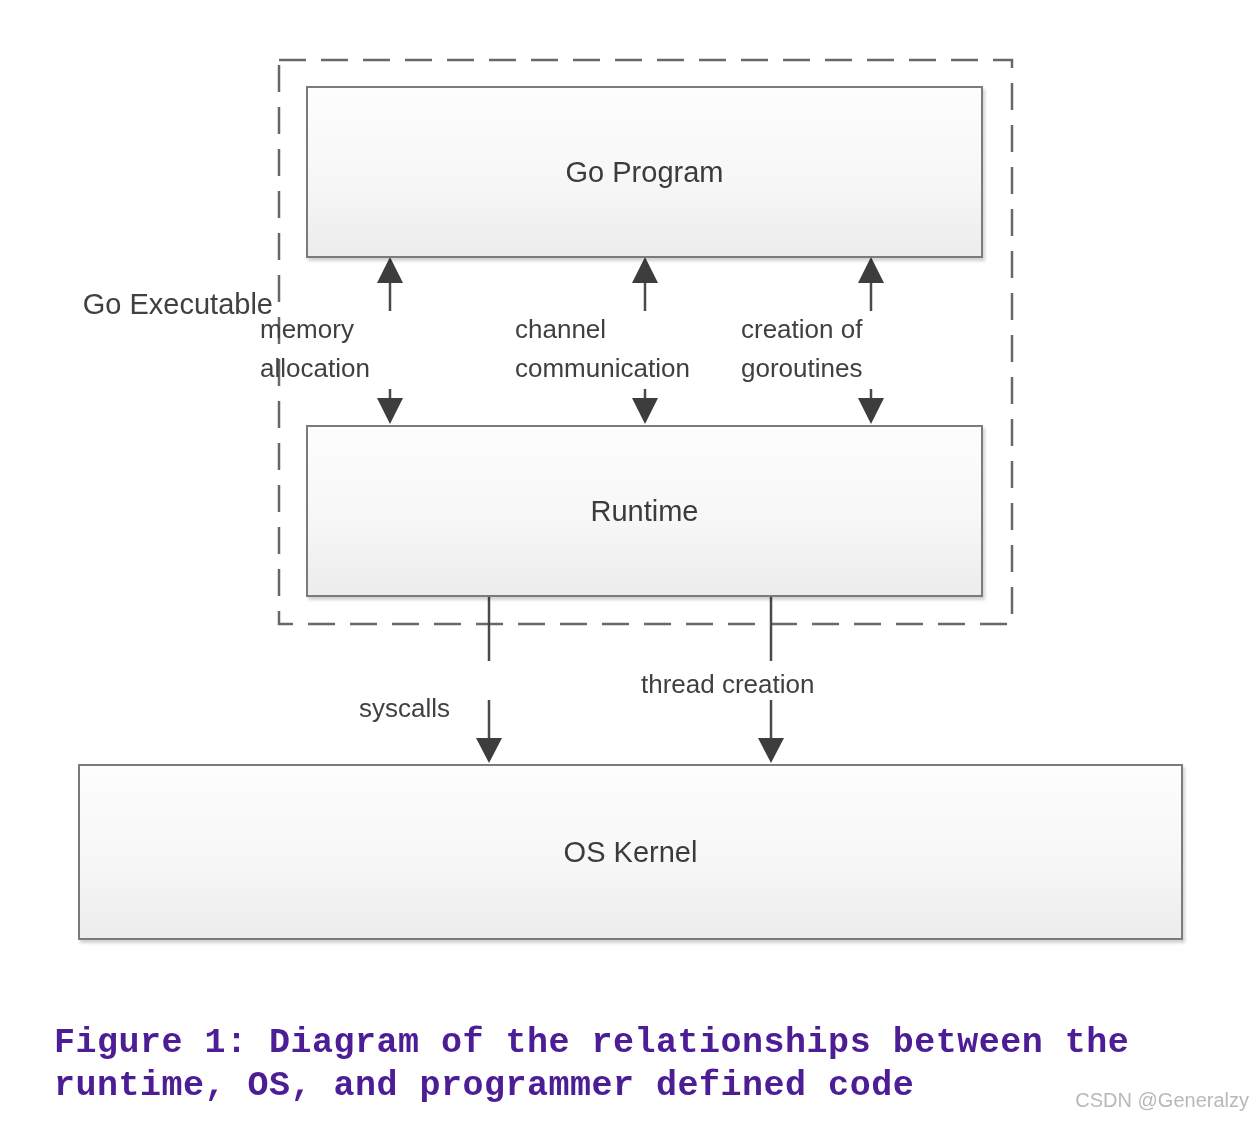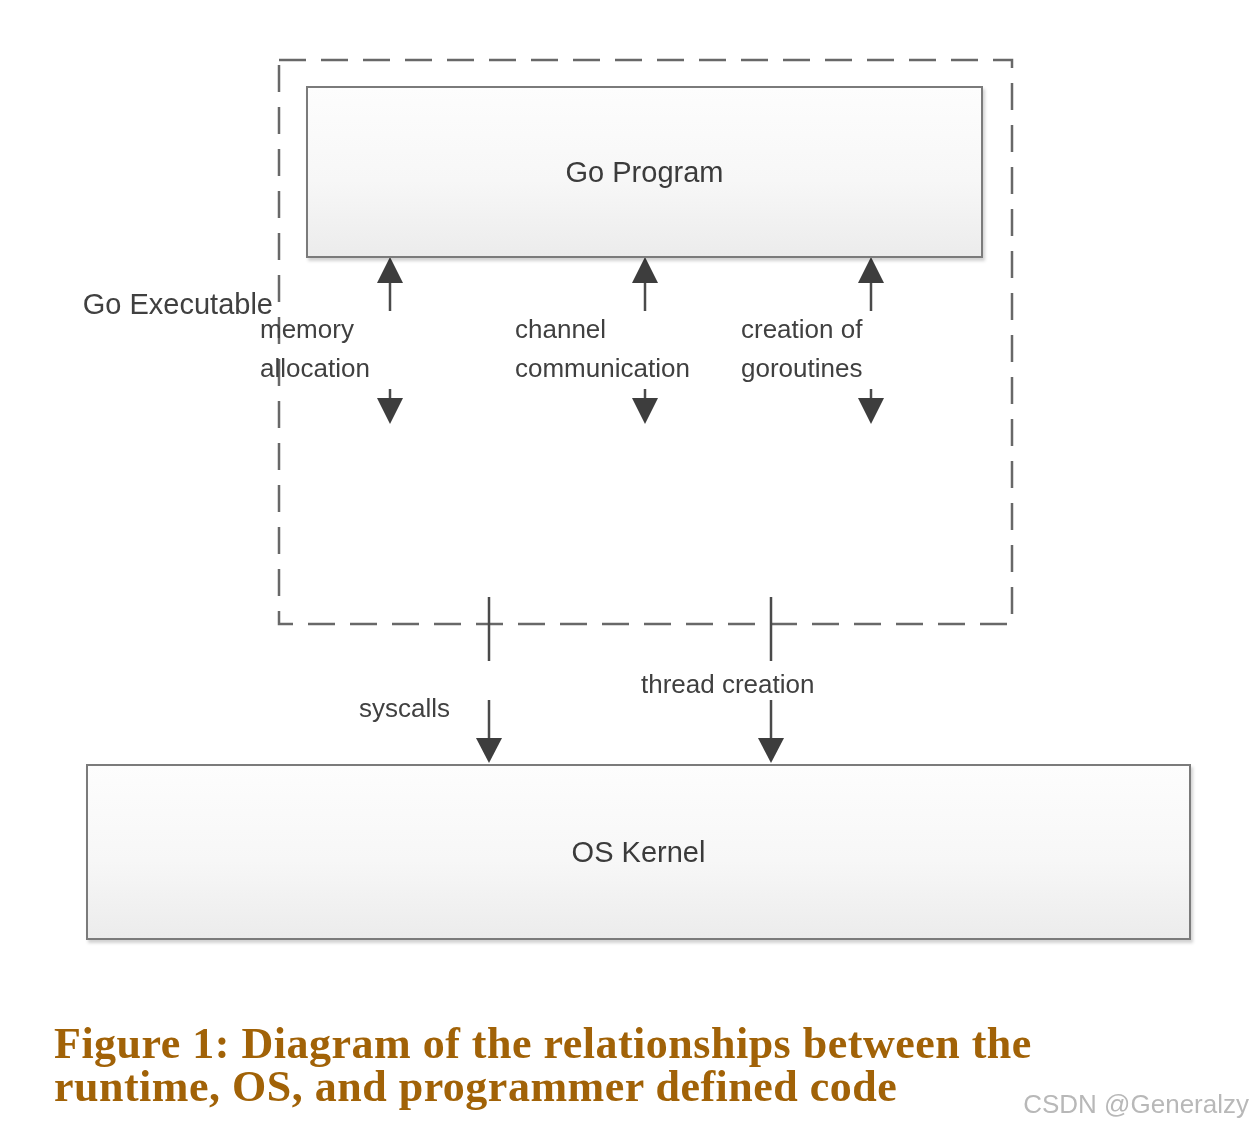--- a/index.html
+++ b/index.html
@@ -30,21 +30,21 @@
     box-shadow: 2px 3px 3px rgba(0,0,0,0.18);
     display: flex;
     align-items: center;
     justify-content: center;
     font-size: 29px;
     color: #3b3b3b;
     box-sizing: border-box;
   }
   .box-go-program { left: 306px; top: 86px;  width: 677px;  height: 172px; }
   .box-runtime    { left: 306px; top: 425px; width: 677px;  height: 172px; }
-  .box-os-kernel  { left: 78px;  top: 764px; width: 1105px; height: 176px; margin-left: 8px; }
+  .box-os-kernel  { left: 78px;  top: 764px; width: 1105px; height: 176px; }
 
   .executable-label {
     position: absolute;
     left: 30px;
     top: 288px;
     width: 243px;
     text-align: right;
     font-size: 29px;
     color: #404040;
     white-space: nowrap;
@@ -62,33 +62,33 @@
   .lbl-channel { left: 515px; top: 310px; }
   .lbl-goroutines { left: 741px; top: 310px; }
   .lbl-syscalls { left: 359px; top: 665px; margin-top: 24px; }
   .lbl-thread   { left: 641px; top: 665px; }
 
   .caption {
     position: absolute;
     left: 54px;
     top: 1022px;
     width: 1170px;
-    font-family: Liberation Serif, serif;
+    font-family: Liberation Mono, monospace;
     font-weight: bold;
-    font-size: 44px;
+    font-size: 35px;
     line-height: 43px;
-    color: #a16207;
+    color: #4c1d95;
     white-space: pre-line;
     letter-spacing: 0.5px;
   }
   .watermark {
     position: absolute;
     right: 10px;
     top: 1089px;
-    font-size: 26px;
+    font-size: 20px;
     color: #b8b8b8;
     white-space: nowrap;
   }
 </style>
 </head>
 <body>
 
 <div class="stage">
 
   <svg class="wires" viewBox="0 0 1259 1122">
@@ -127,20 +127,23 @@
       <line x1="771" y1="700" x2="771" y2="744"></line>
       <polygon points="771,763 758,738 784,738" stroke="none"></polygon>
     </g>
   </svg>
 
   <div class="executable-label">Go Executable</div>
 
   <div class="node-box box-go-program">
     <span>Go Program</span>
   </div>
+  <div class="node-box box-runtime">
+    <span>Runtime</span>
+  </div>
   <div class="node-box box-os-kernel">
     <span>OS Kernel</span>
   </div>
 
   <div class="link-label lbl-memory">memory
 allocation</div>
   <div class="link-label lbl-goroutines">creation of
 goroutines</div>
   <div class="link-label lbl-channel">channel
 communication</div>

